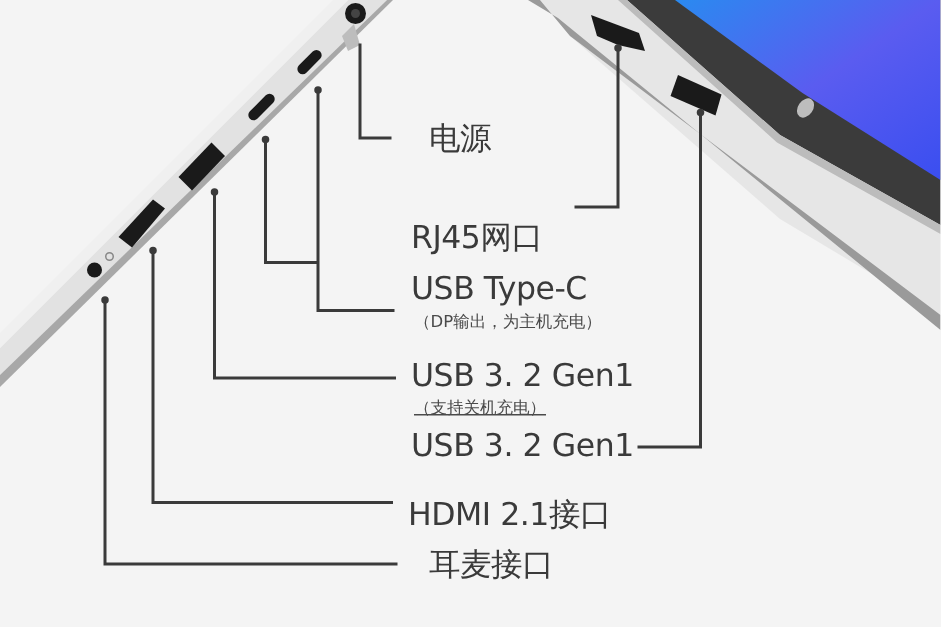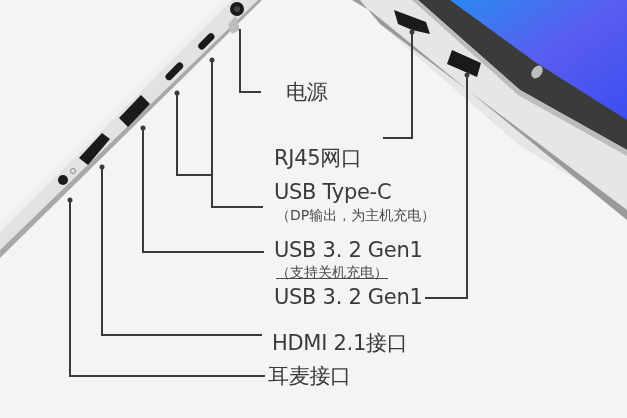--- a/index.html
+++ b/index.html
@@ -1,20 +1,20 @@
 <!DOCTYPE html>
 <html><head>
 <meta charset="utf-8">
 <style>
   html, body { margin: 0; padding: 0; }
   body { width: 627px; height: 418px; background: #f4f4f4; position: relative; overflow: hidden; font-family: "DejaVu Sans", sans-serif; }
   svg.art { position: absolute; left: 0; top: 0; }
   .lbl { position: absolute; color: #3a3a3a; white-space: nowrap; font-family: "DejaVu Sans", sans-serif; }
   .main { font-size: 21px; letter-spacing: -0.3px; }
-  .sub { font-size: 14px; color: #4a4a4a; }
+  .sub { font-size: 11px; color: #4a4a4a; }
 </style>
 </head>
 <body>
 
 <svg class="art" width="627" height="418" viewBox="0 0 627 418">
 
   <g>
     <polygon points="0,232 0,250 258,0 232,0" fill="#e2e2e2"></polygon>
     <polygon points="0,250 0,258 262,0 258,0" fill="#a8a8a8"></polygon>
     <polygon points="0,222 0,232 232,0 222,0" fill="#f0f0f0"></polygon>
@@ -81,13 +81,13 @@
 </svg>
 
 <div class="lbl main" style="left:286px; top:78px;">电源</div>
 <div class="lbl main" style="left:274px; top:124px;margin-top:20px;">RJ45网口</div>
 <div class="lbl main" style="left:274px; top:180px;text-align:center;">USB Type-C</div>
 <div class="lbl sub" style="left:276px; top:207px;">（DP输出，为主机充电）</div>
 <div class="lbl main" style="left:274px; top:238px;">USB 3. 2 Gen1</div>
 <div class="lbl sub" style="left:276px; top:264px;text-decoration:underline;">（支持关机充电）</div>
 <div class="lbl main" style="left:274px; top:285px;">USB 3. 2 Gen1</div>
 <div class="lbl main" style="left:272px; top:329px;">HDMI 2.1接口</div>
-<div class="lbl main" style="left:268px; top:362px;">耳麦接口</div>
+<div class="lbl main" style="left:286px; top:362px;">耳麦接口</div>
 
 </body></html>

